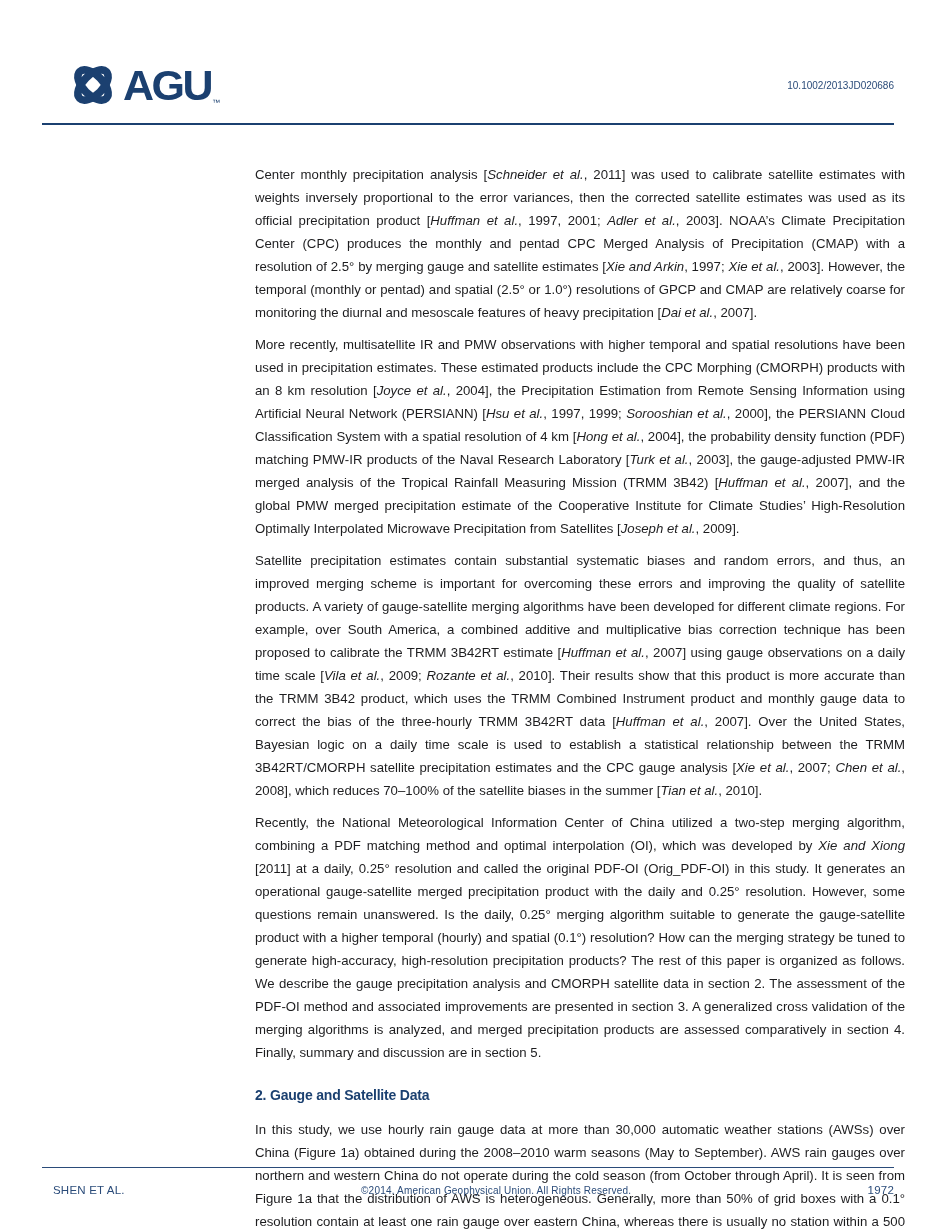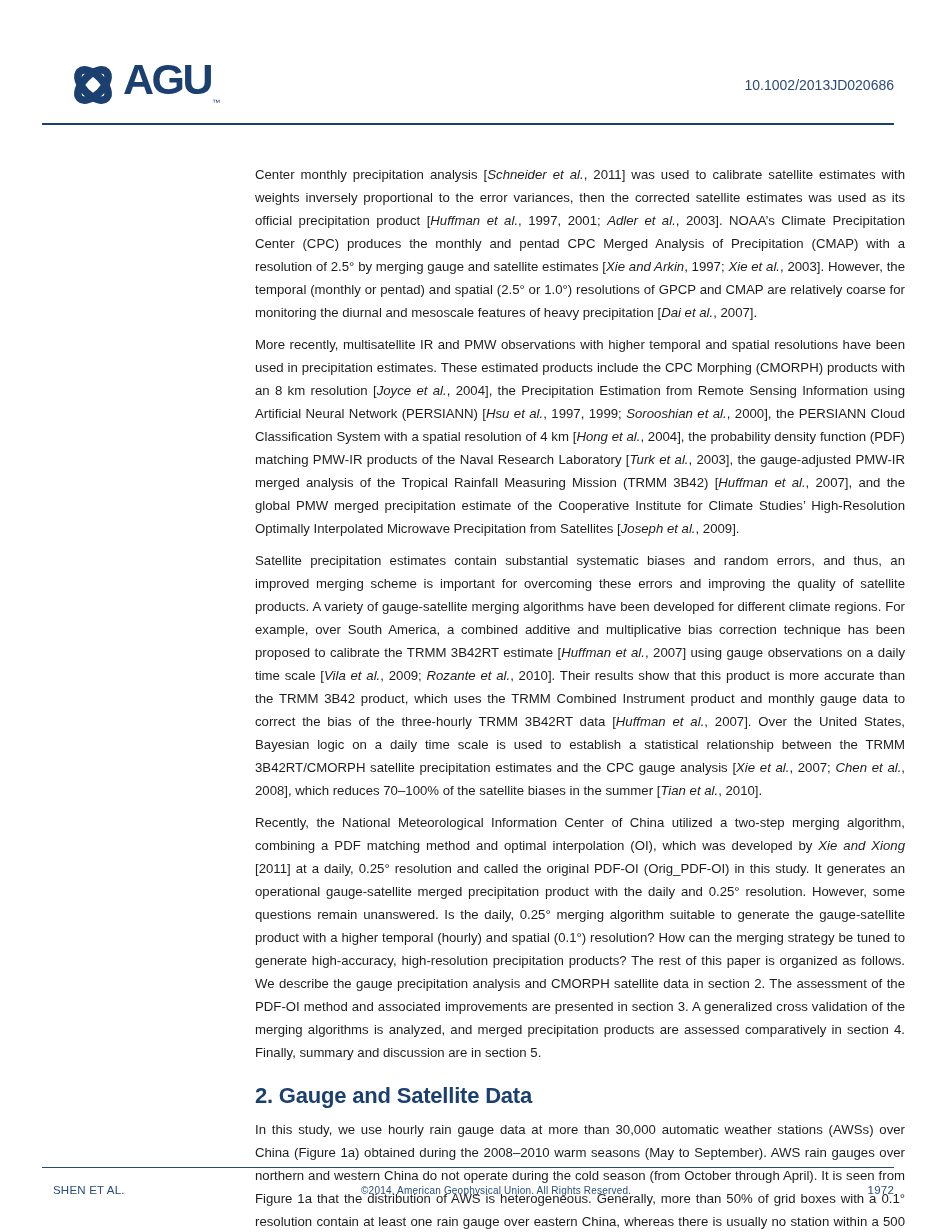--- a/index.html
+++ b/index.html
@@ -13,45 +13,45 @@
     width:952px;height:1232px;
     background:#ffffff;
     font-family:"Liberation Sans",sans-serif;
     overflow:hidden;
   }
   
   .header{
     position:absolute;top:54px;left:66px;right:58px;height:62px;
     display:flex;align-items:center;
   }
-  .logo{display:flex;}
+  .logo{display:flex;align-items:center;}
   .logo svg{width:54px;height:54px;display:block;}
   .logo-text{
     font-size:43px;font-weight:bold;color:var(--brand);
     letter-spacing:-2.5px;line-height:1;margin-left:3px;
   }
   .tm{font-size:8px;color:var(--brand);align-self:flex-end;margin:0 0 5px 1px;}
   .journal-title{
     margin-left:22px;font-size:20px;font-weight:bold;color:var(--brand);
     letter-spacing:-0.2px;white-space:nowrap;
   }
-  .doi{margin-left:auto;font-size:14px;color:var(--footer_col);}
+  .doi{margin-left:auto;font-size:10px;color:var(--footer_col);}
   .header-rule{
     position:absolute;top:123px;left:42px;right:58px;height:2px;
     background:var(--brand);
   }
   
   .article{
     position:absolute;top:163px;left:255px;width:650px;
     color:var(--body_text);
     font-size:13.2px;line-height:23px;text-align:justify;
   }
   .para{margin:0 0 9px 0;}
   .section-heading{
-    color:var(--brand);font-size:22px;font-weight:bold;
+    color:var(--brand);font-size:14px;font-weight:bold;
     margin:20px 0 11px 0;letter-spacing:-0.2px;text-align:left;
   }
   
   .footer-rule{
     position:absolute;top:1167px;left:42px;right:58px;height:1px;
     background:var(--footer_col);
   }
   .footer{
     position:absolute;top:1184px;left:53px;right:58px;
     display:flex;align-items:baseline;

